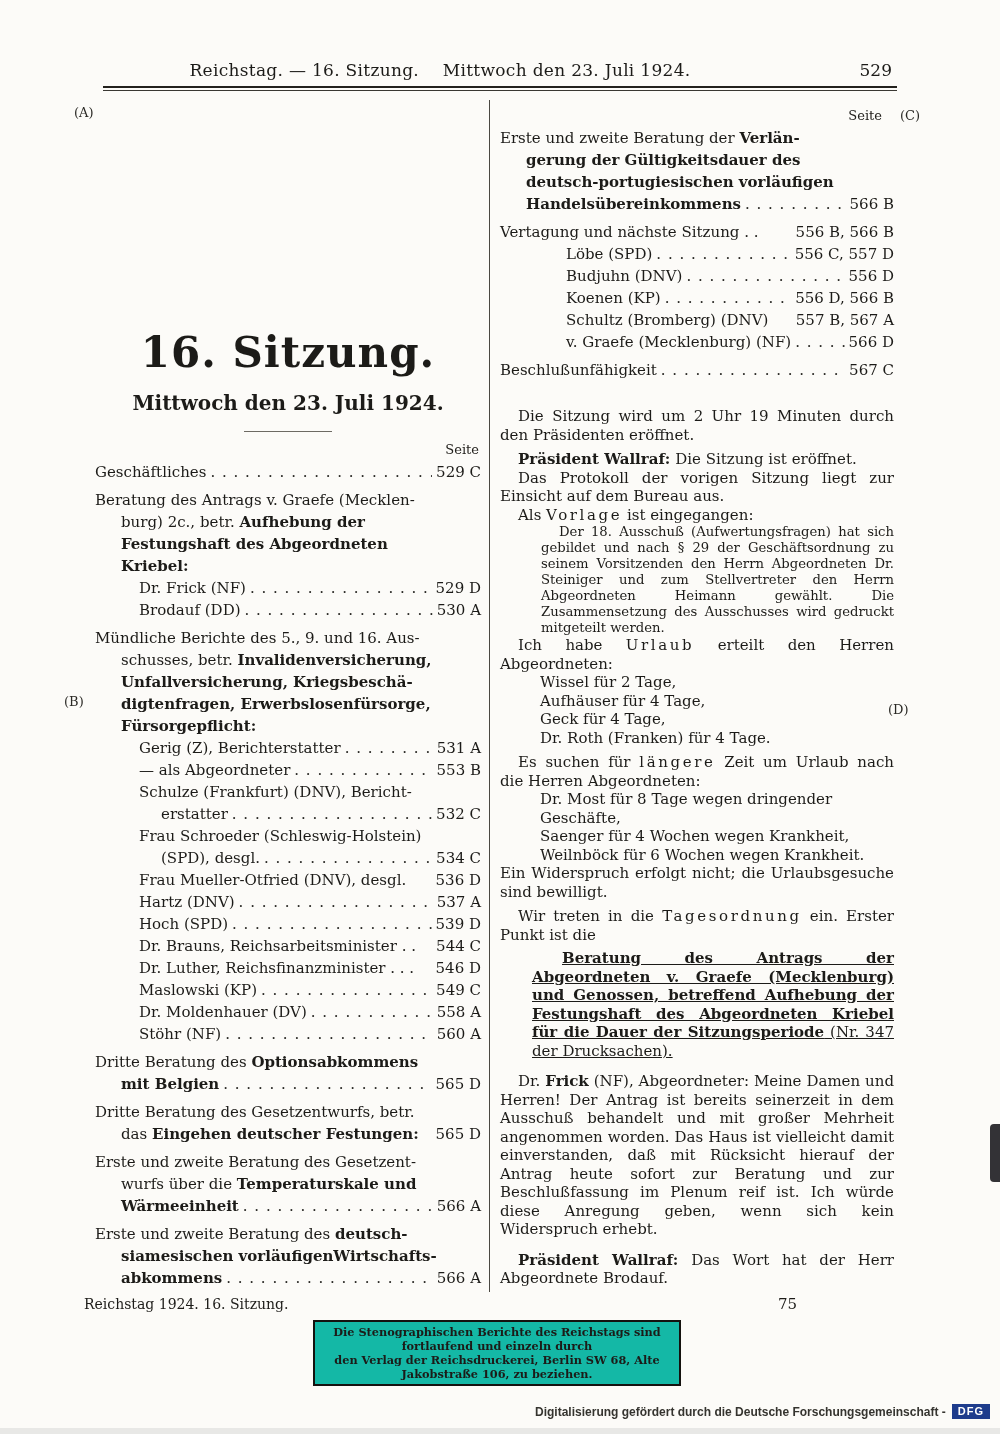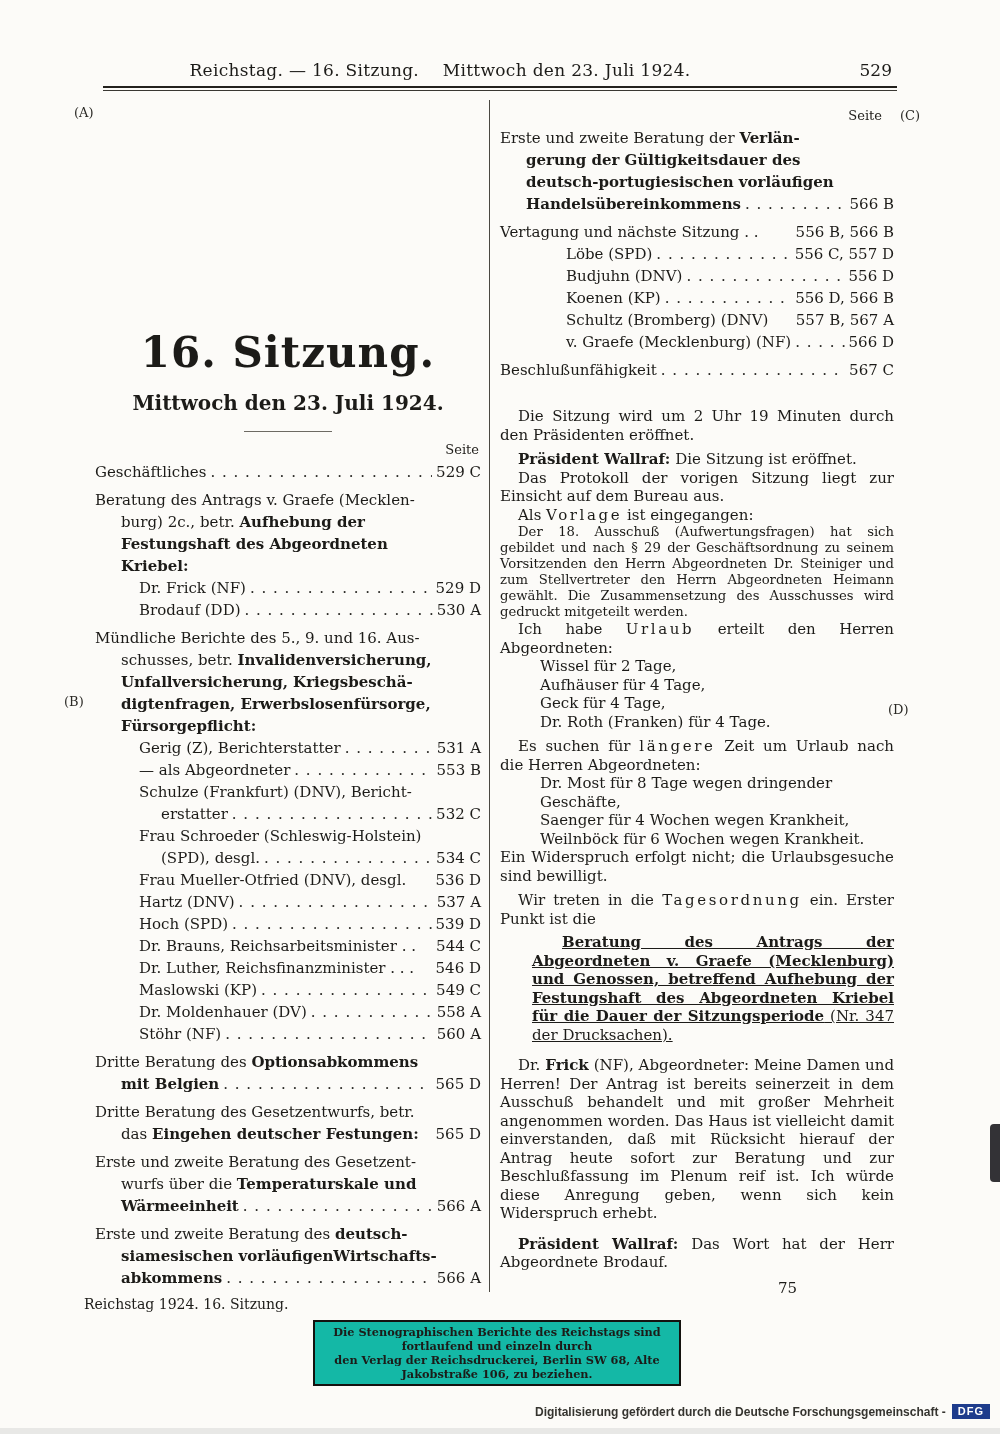--- a/index.html
+++ b/index.html
@@ -49,21 +49,21 @@
   .spacer{flex:1 1 auto; min-width:6px;}
   .pref{white-space:nowrap;}
   
   .body{margin-top:26px; font-size:15px; line-height:18.5px; text-align:justify;}
   .bp{margin:0;}
   .bp .b{font-weight:bold;}
   .bp .sp{letter-spacing:2.6px;}
   .bp.indent{text-indent:18px;}
   .bp.gap{margin-top:6px;}
   .bp.gap2{margin-top:12px;}
-  .bp.small{font-size:13.2px; line-height:16px;}
+  .bp.small{font-size:13.2px; line-height:16px;margin-left:41px;}
   .bp.block{margin-left:38px; text-align:left; text-indent:0;}
   .bp.list{margin-left:40px; text-align:left;}
   .bp.boldblock{margin-left:32px; margin-top:5px; text-indent:30px;text-decoration:underline;}
   .sheet-number{margin-top:7px; padding-left:278px; font-size:15px;}
   
   .footer-sig{position:absolute; left:84px; top:1296px; font-size:14px;}
   .notice-box{position:absolute; left:313px; top:1320px; width:352px;
     border:2.5px solid #14120f; padding:3px 6px; font-size:11.3px; font-weight:bold;
     line-height:14px; text-align:center; background:#14b8a6;}
   .dfg-credit{position:absolute; right:10px; top:1404px; display:flex; align-items:center;

